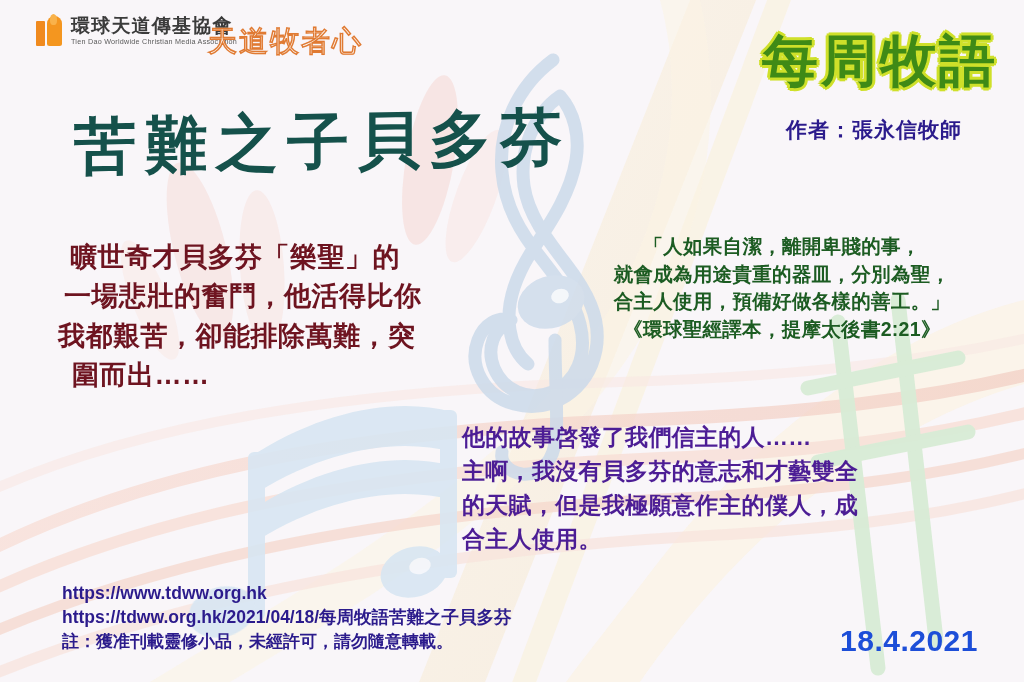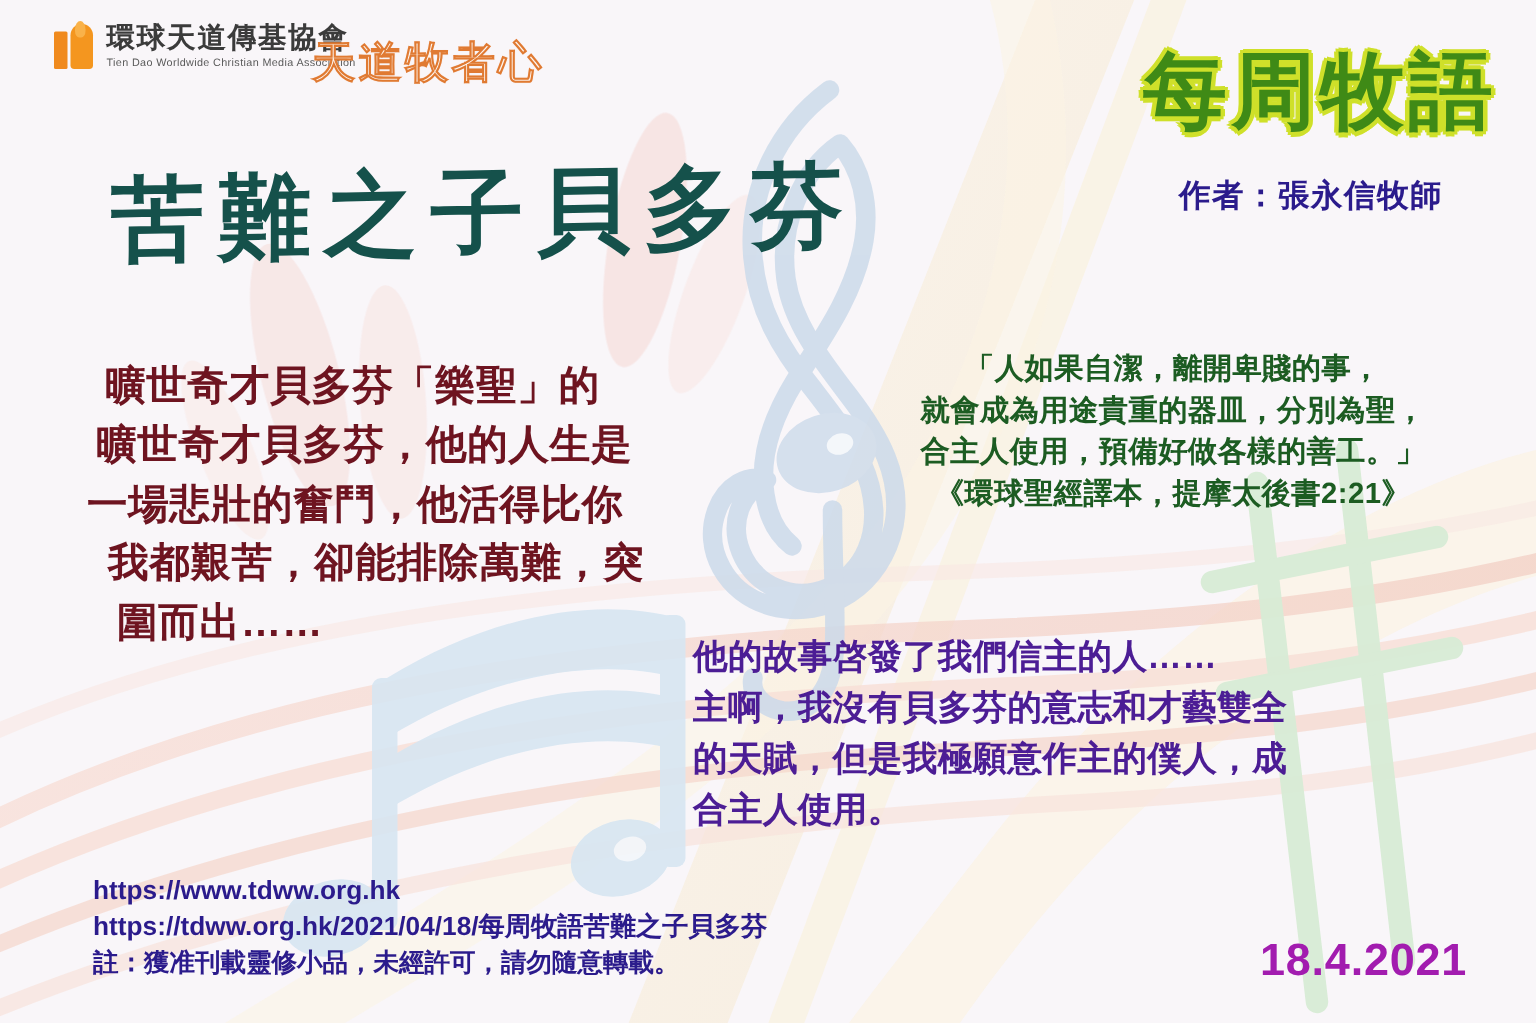--- a/index.html
+++ b/index.html
@@ -122,21 +122,21 @@
   .footer {
     position:absolute; left:62px; top:582px;
     font-size:17.5px; font-weight:bold; line-height:1.36;
     color:#2b1b8c; letter-spacing:0;
   }
   .footer .l { display:block; white-space:nowrap; }
   .footer .l.note { font-size:17px; }
 
   .date {
     position:absolute; right:46px; bottom:24px;
-    font-size:30px; font-weight:bold; color:#a21caf;
+    font-size:30px; font-weight:bold; color:#1d4ed8;
     letter-spacing:.5px;
   }
 </style>
 </head>
 <body>
 
 <div id="poster">
 
   <div id="bg">
     <svg viewBox="0 0 1024 682" xmlns="http://www.w3.org/2000/svg" aria-hidden="true">
@@ -237,21 +237,20 @@
 
     <div class="brand-sub">天道牧者心</div>
 
     <div class="masthead">每周牧語</div>
     <div class="author">作者：張永信牧師</div>
 
     <div class="main-title">苦難之子貝多芬</div>
 
     <div class="lead">
       <span class="l">曠世奇才貝多芬「樂聖」的</span>
-      <span class="l">曠世奇才貝多芬，他的人生是</span>
       <span class="l">一場悲壯的奮鬥，他活得比你</span>
       <span class="l">我都艱苦，卻能排除萬難，突</span>
       <span class="l">圍而出……</span>
     </div>
 
     <div class="scripture">
       <span class="l">「人如果自潔，離開卑賤的事，</span>
       <span class="l">就會成為用途貴重的器皿，分別為聖，</span>
       <span class="l">合主人使用，預備好做各樣的善工。」</span>
       <span class="l">《環球聖經譯本，提摩太後書2:21》</span>

